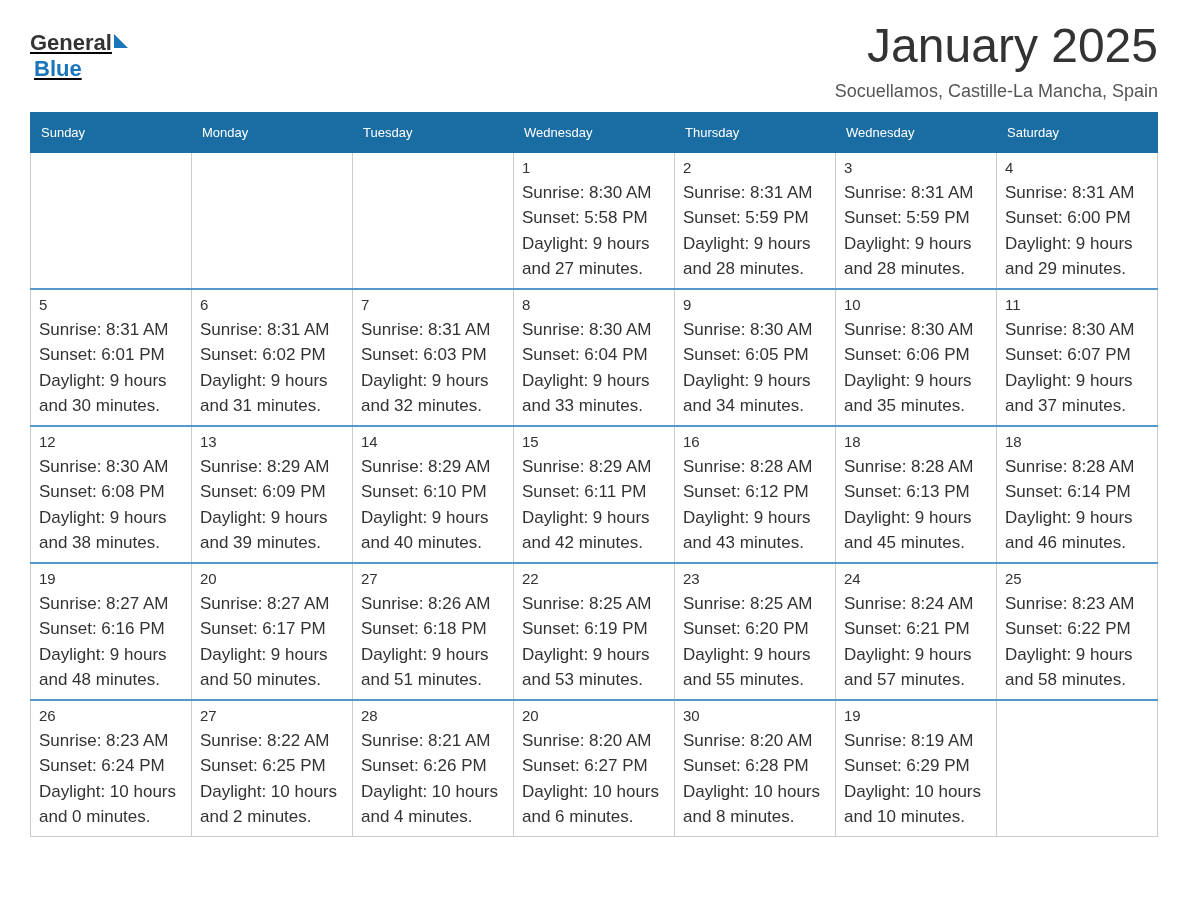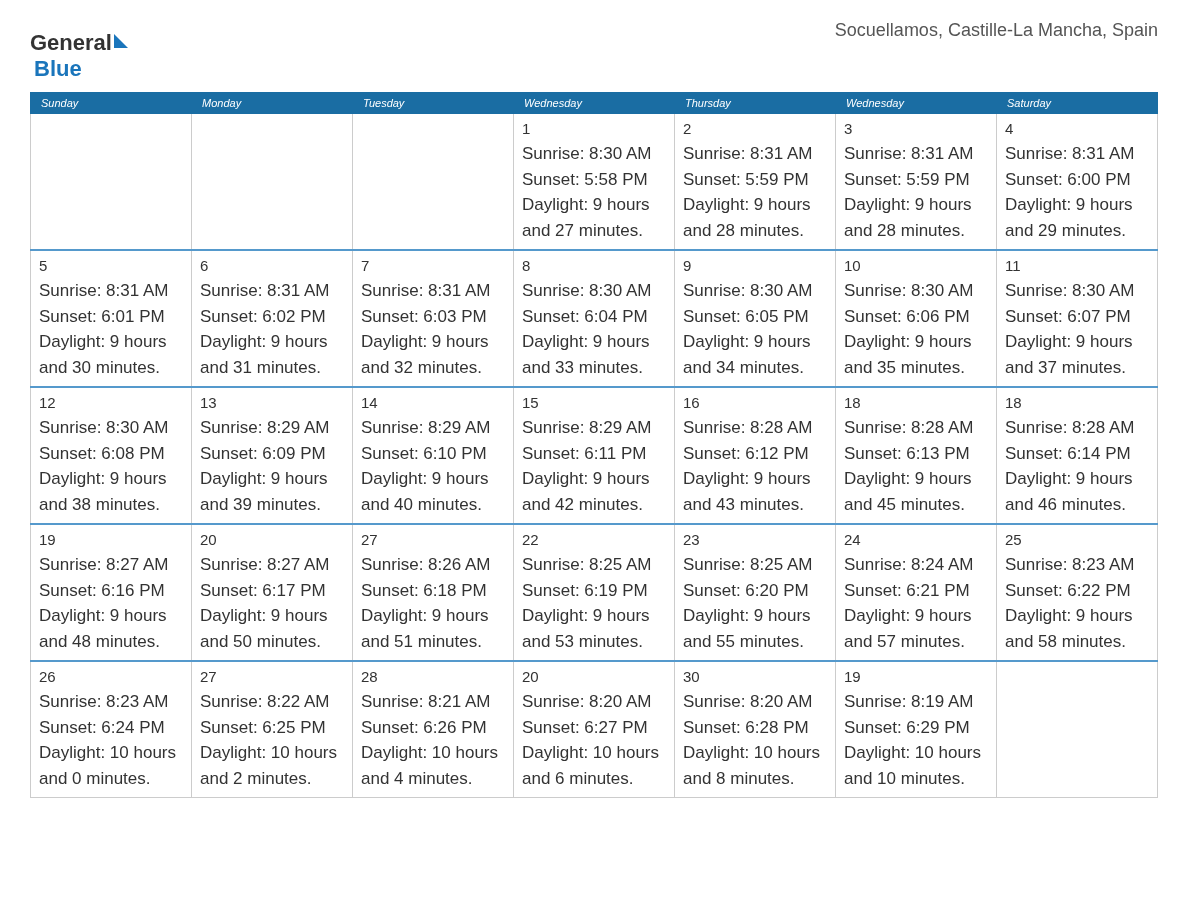--- a/index.html
+++ b/index.html
@@ -46,36 +46,35 @@
     }
     .calendar-title {
       font-size: 48px;
       font-weight: normal;
       color: #333;
       line-height: 1.1;
     }
     .calendar-subtitle {
       font-size: 18px;
       color: #555;
-      margin-top: 0;
+      margin-top: 8px;
     }
     .calendar-table {
       width: 100%;
       border-collapse: collapse;
       margin-top: 10px;
     }
     .calendar-table th {
       background-color: #1a6da3;
       color: #fff;
-      font-size: 11px;
+      font-size: 13px;
       font-weight: normal;
-      padding: 4px 10px;
+      padding: 12px 10px;
       text-align: left;
       border: 1px solid #1a6da3;
-      font-style: italic;
     }
     .calendar-table td {
       border: 1px solid #ccc;
       vertical-align: top;
       padding: 6px 8px;
       width: 14.28%;
       min-height: 100px;
       font-size: 13px;
       color: #333;
       background: #fff;
@@ -96,29 +95,30 @@
     }
     .row-separator td {
       border-top: 2px solid #5599cc;
     }
   </style>
 </head>
 <body>
 
 <div class="header-area">
   <div class="logo">
-    <div style="display:flex; flex-direction:column; align-items:flex-start;">
+    <div style="display:flex; flex-direction:column; align-items:flex-start;text-decoration:underline;">
       <div style="display:flex; align-items:center;">
         <span class="logo-text-general">General</span>
         <div class="logo-triangle"></div>
       </div>
       <span class="logo-text-blue" style="margin-left: 4px;">Blue</span>
     </div>
   </div>
   <div class="title-area">
+    <div class="calendar-title">January 2025</div>
     <div class="calendar-subtitle">Socuellamos, Castille-La Mancha, Spain</div>
   </div>
 </div>
 
 <table class="calendar-table">
   <thead>
     <tr>
     <th>Sunday</th>
         <th>Monday</th>
         <th>Tuesday</th>

